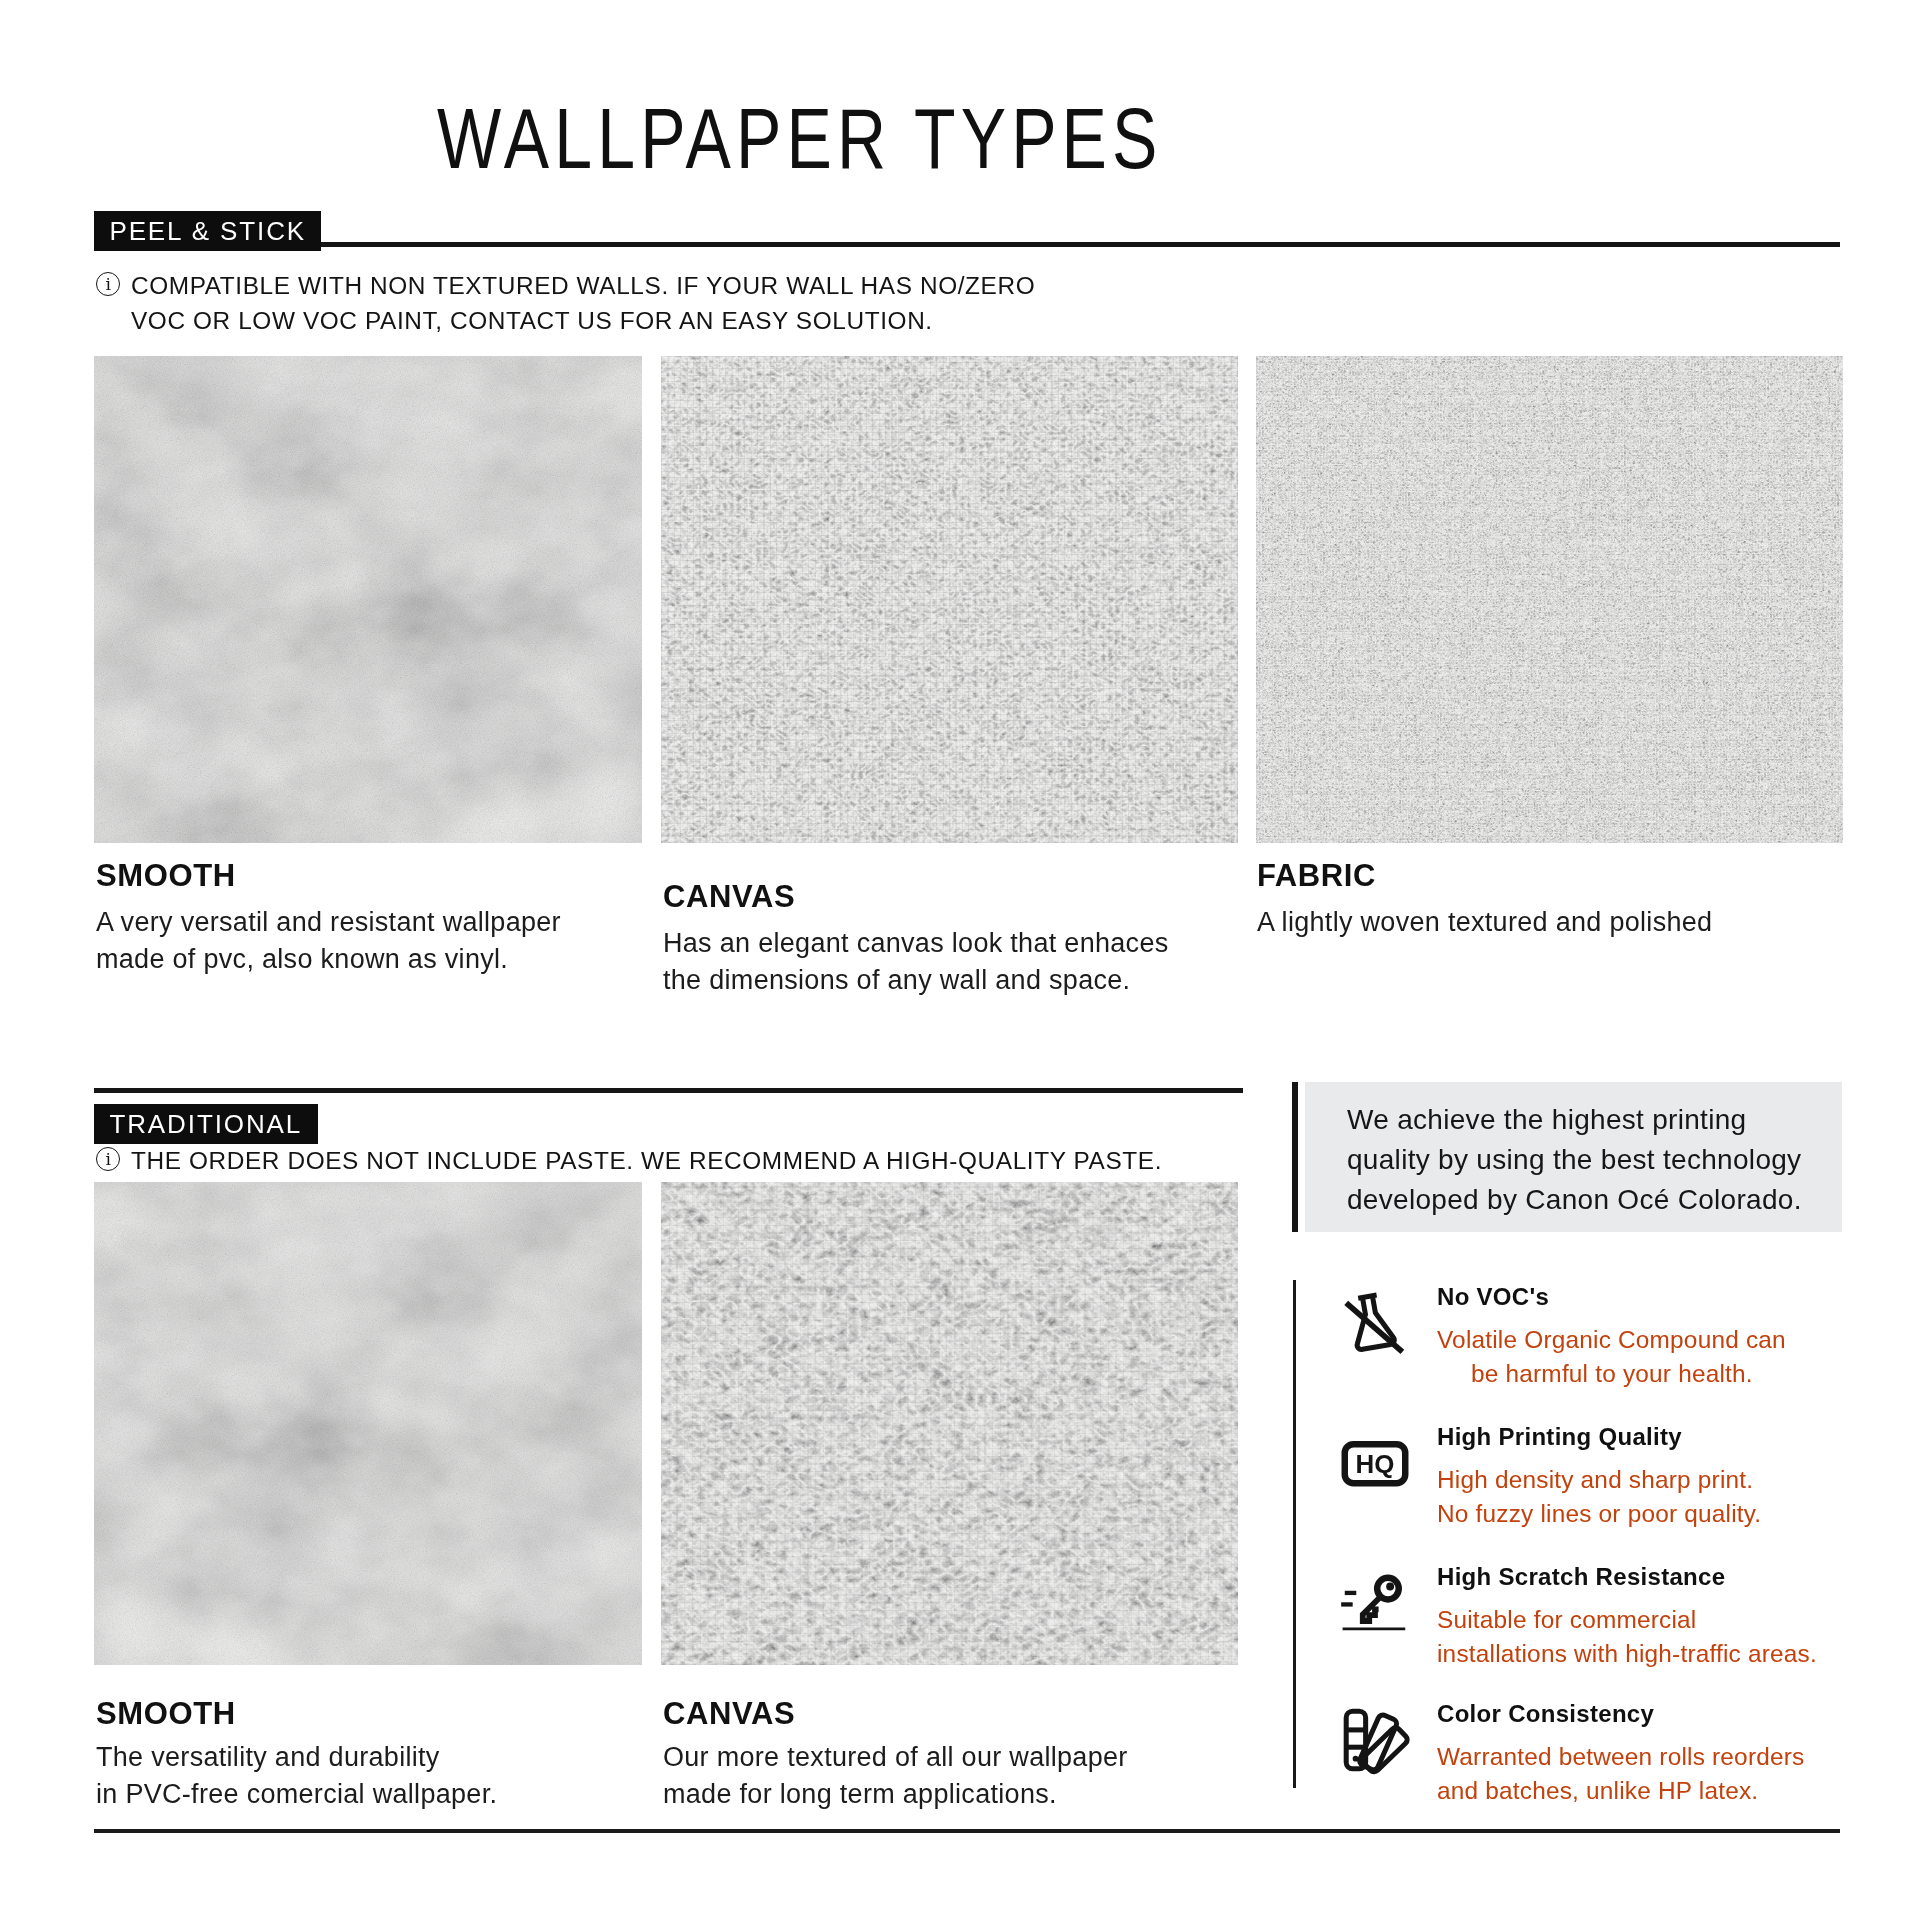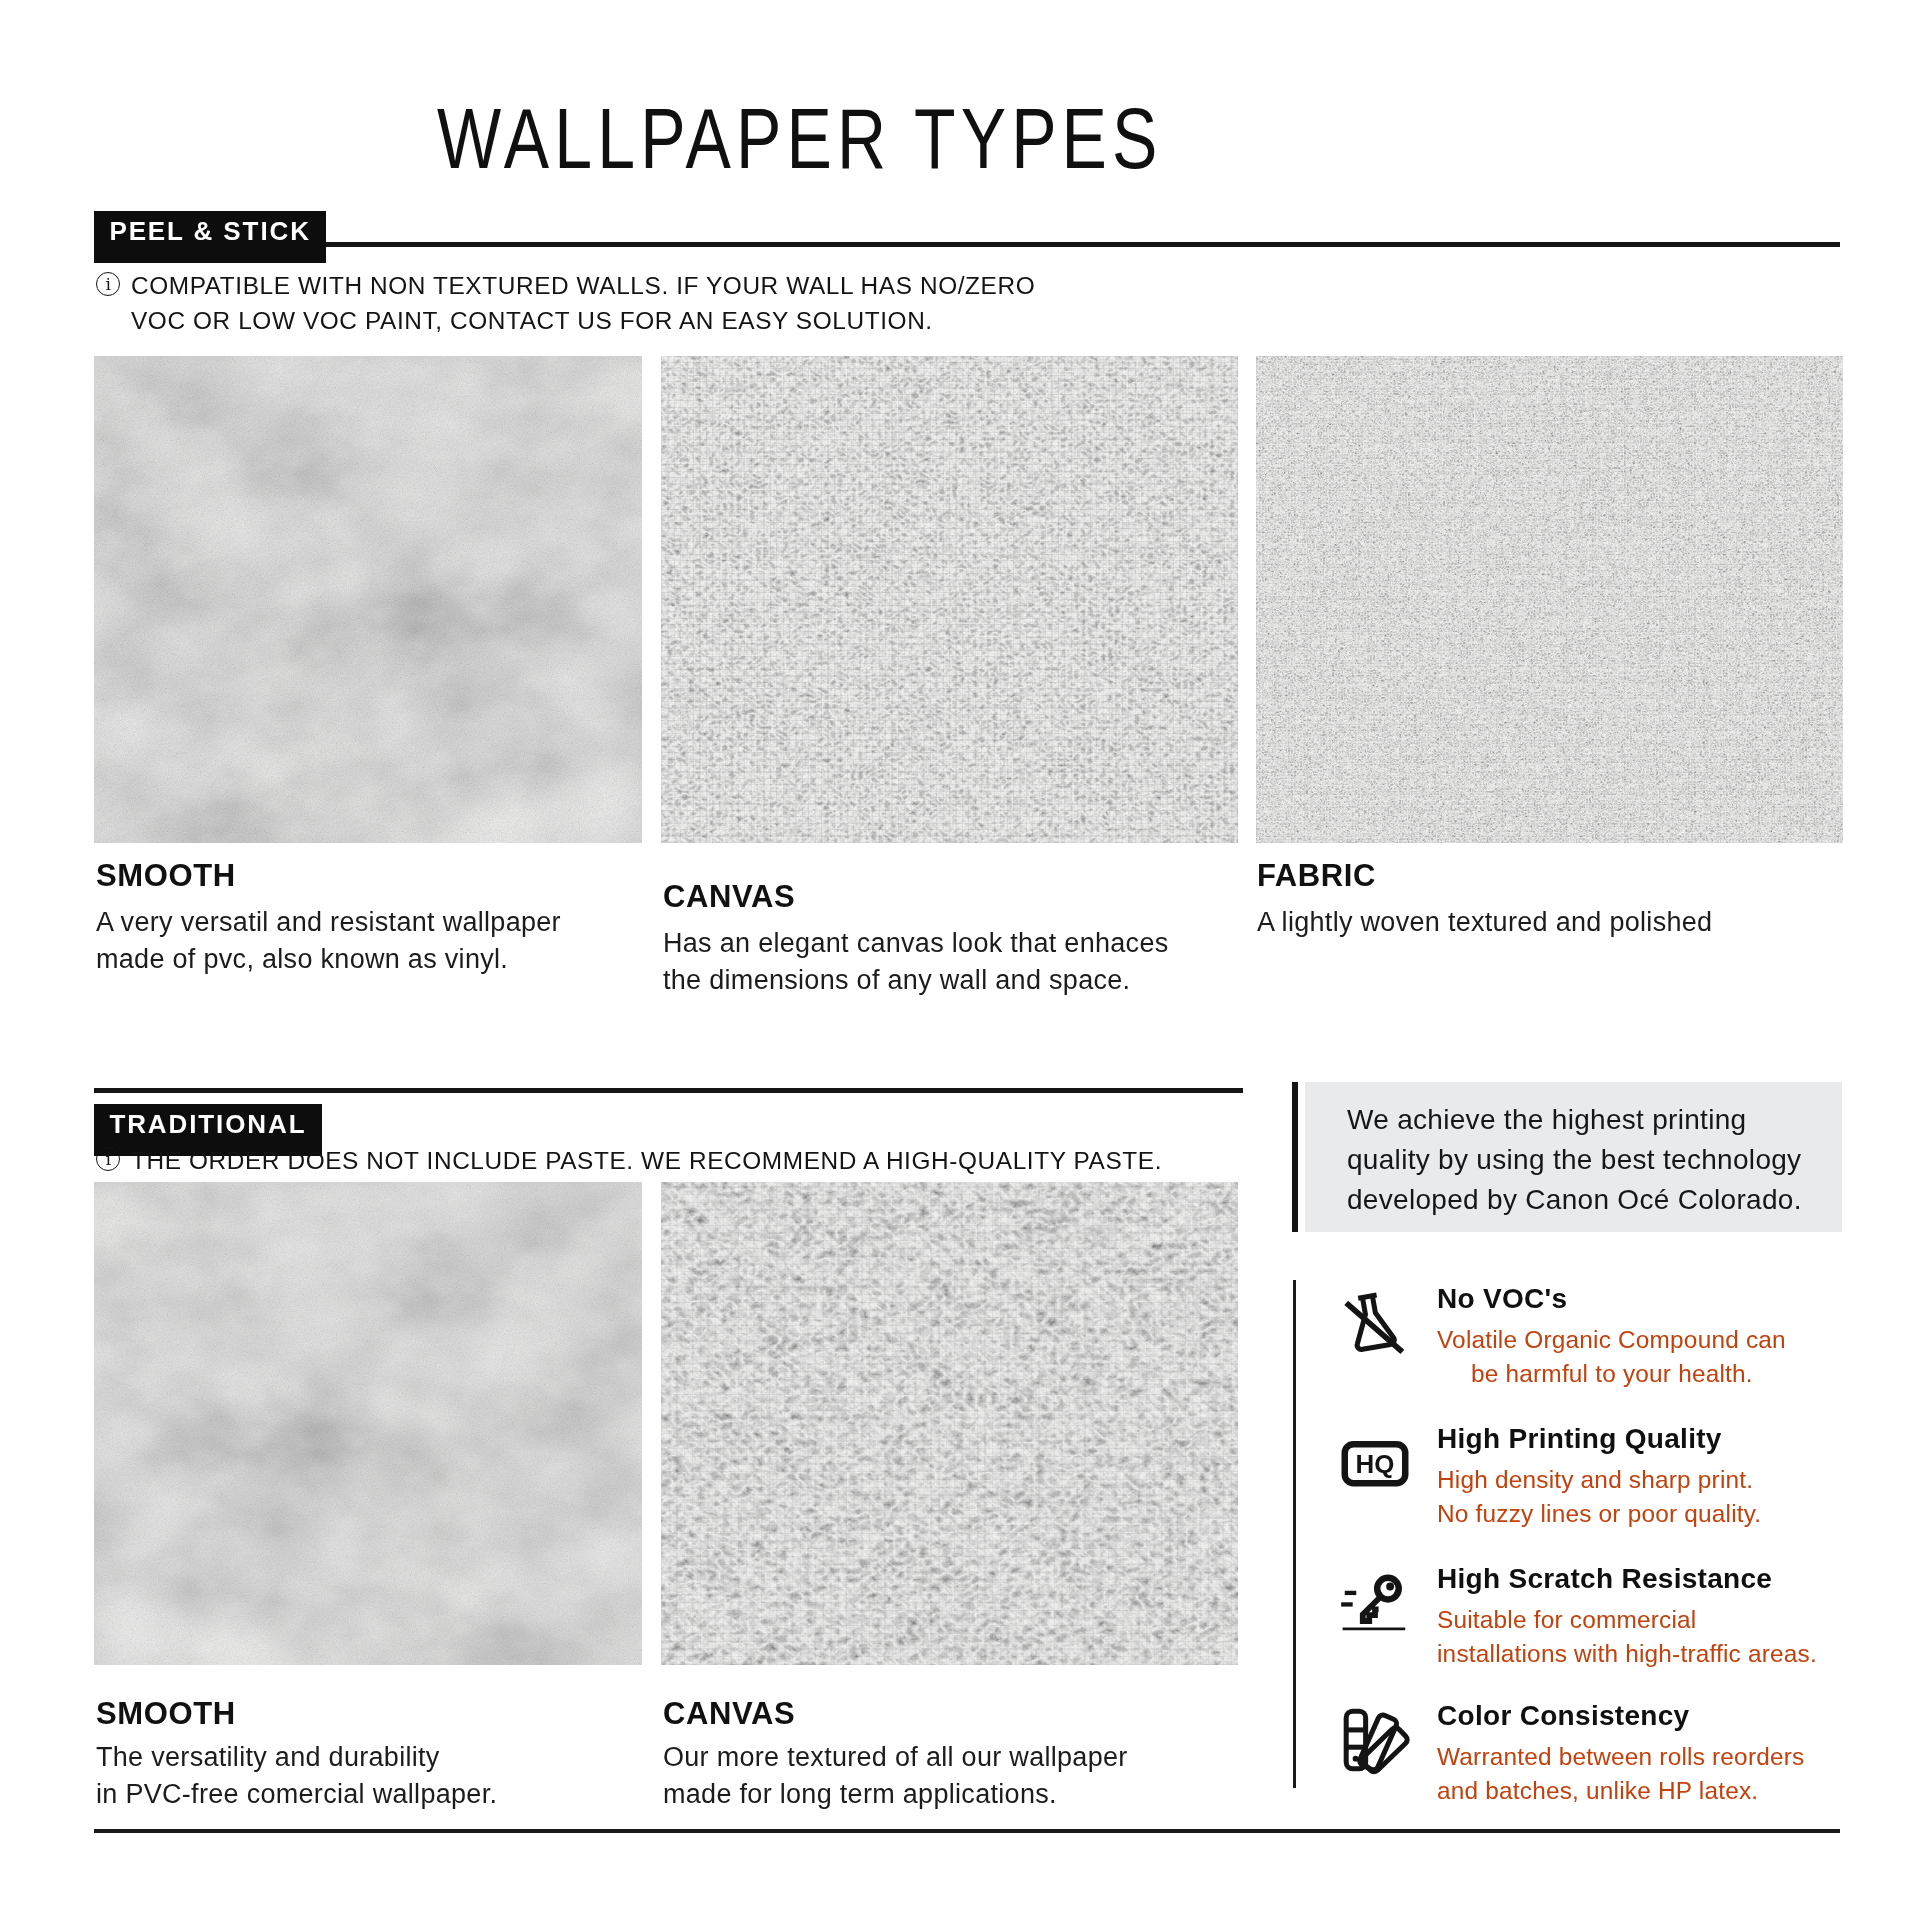--- a/index.html
+++ b/index.html
@@ -5,22 +5,22 @@
   html,body{margin:0;padding:0;background:#ffffff;}
   #canvas{position:relative;width:1926px;height:1926px;background:#ffffff;overflow:hidden;
           font-family:"Liberation Sans",sans-serif;color:#161616;}
   .abs{position:absolute;}
 
   
   .page-title{font-size:85px;font-weight:400;letter-spacing:6.4px;color:#101010;
               transform:scaleX(.80);transform-origin:left top;white-space:nowrap;}
 
   
-  .badge{background:#0d0d0d;color:#ffffff;font-size:26px;font-weight:700;letter-spacing:1.9px;
-         line-height:40px;height:52px;padding:0 15.4px;display:inline-block;white-space:nowrap;}
+  .badge{background:#0d0d0d;color:#ffffff;font-size:26px;font-weight:400;letter-spacing:1.9px;
+         line-height:40px;height:40px;padding:0 15.4px;display:inline-block;white-space:nowrap;}
   .rule{background:#151515;}
 
   
   .note-line{font-size:24.4px;letter-spacing:0.6px;line-height:35px;color:#141414;white-space:nowrap;}
   .info-icon{width:24.4px;height:24.4px;border:1.9px solid #141414;border-radius:50%;
              display:flex;align-items:center;justify-content:center;
              font-family:"DejaVu Serif",serif;font-size:17.3px;color:#141414;box-sizing:border-box;}
 
   
   .swatch{position:absolute;overflow:hidden;background:#f2f2f1;}
@@ -36,21 +36,21 @@
       repeating-linear-gradient(0deg, rgba(110,110,118,.09) 0 1.3px, rgba(255,255,255,0) 1.3px 7.7px),
       repeating-linear-gradient(90deg, rgba(110,110,118,.07) 0 1.3px, rgba(255,255,255,0) 1.3px 7.7px);}
 
   
   .swatch-name{font-size:31px;font-weight:700;letter-spacing:0.6px;color:#111;white-space:nowrap;}
   .swatch-desc{font-size:27px;line-height:37px;letter-spacing:0.3px;color:#1c1c1c;white-space:nowrap;}
 
   
   .panel{background:#e8eaec;}
   .panel-text{font-size:28px;line-height:40px;letter-spacing:0.3px;color:#161616;white-space:nowrap;}
-  .feature-title{font-size:28px;font-weight:700;letter-spacing:0.3px;color:#101010;white-space:nowrap;}
+  .feature-title{font-size:24px;font-weight:700;letter-spacing:0.3px;color:#101010;white-space:nowrap;}
   .feature-desc{font-size:24.4px;line-height:35px;letter-spacing:0.2px;color:#c2410c;white-space:nowrap;}
   .icon-stroke{stroke:#141414;fill:none;}
 </style>
 </head>
 <body>
 
 <div id="canvas">
 
   <svg width="0" height="0" style="position:absolute" aria-hidden="true">
     <defs>

